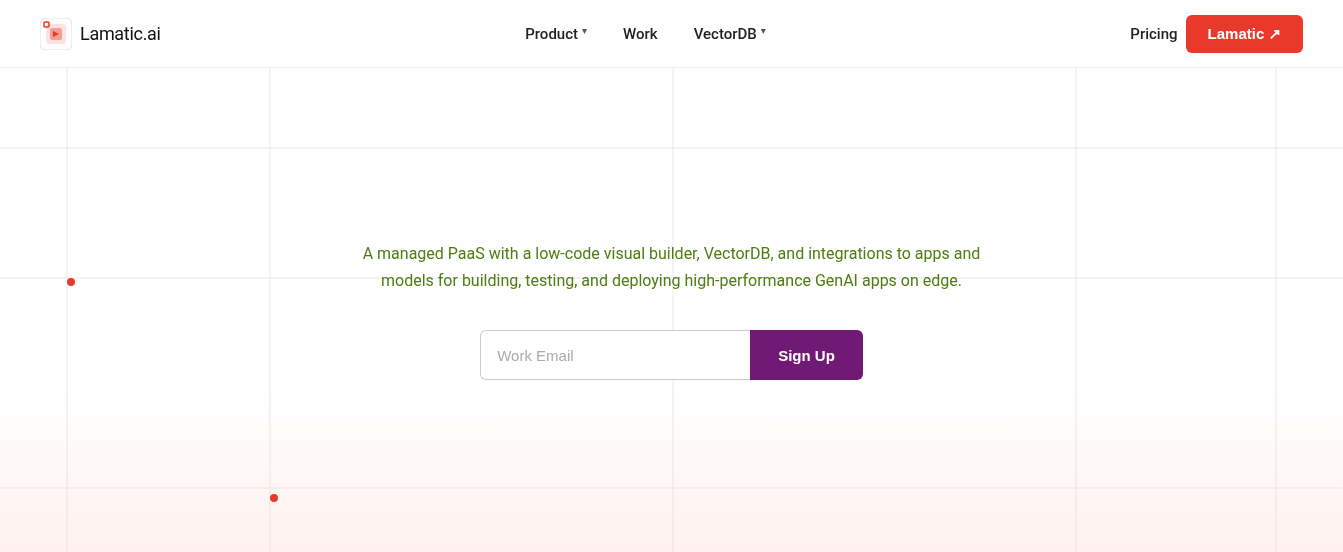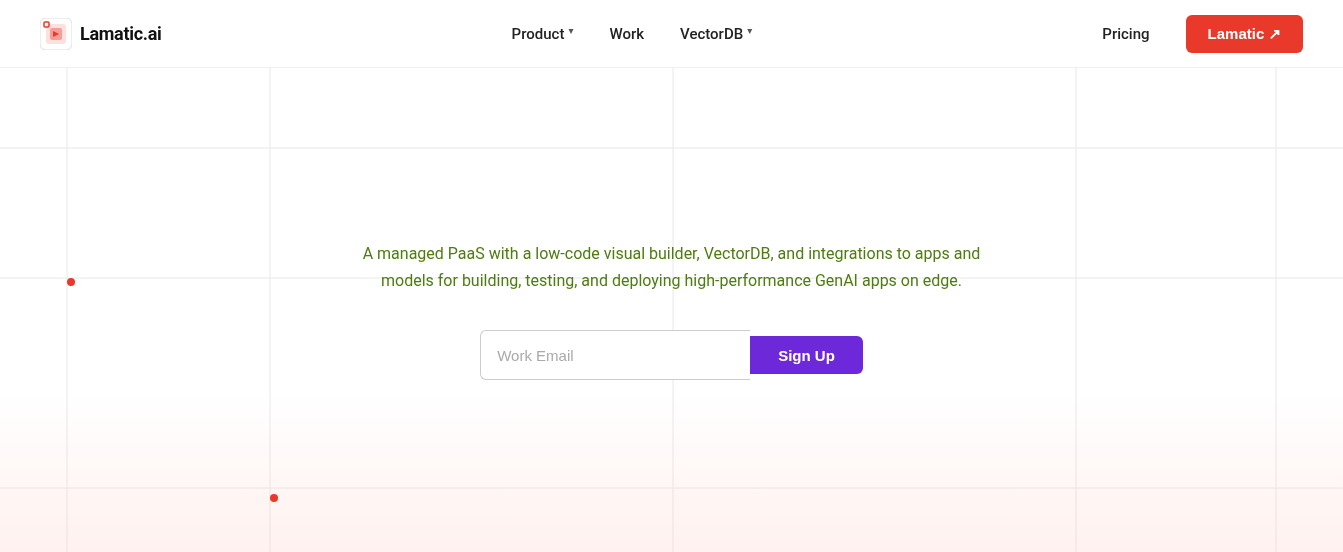--- a/index.html
+++ b/index.html
@@ -35,21 +35,21 @@
       gap: 8px;
     }
 
     .logo-icon {
       width: 32px;
       height: 32px;
     }
 
     .logo-text {
       font-size: 18px;
-      font-weight: 700;
+      font-weight: 400;
       color: #111;
       letter-spacing: -0.3px;
     }
 
     .nav-links {
       display: flex;
       align-items: center;
       gap: 36px;
     }
 
@@ -65,21 +65,21 @@
     }
 
     .chevron-icon {
       font-size: 10px;
       color: #555;
     }
 
     .nav-right {
       display: flex;
       align-items: center;
-      gap: 36px;
+      gap: 8px;
     }
 
     .pricing-link {
       font-size: 15px;
       color: #222;
       font-weight: 500;
       cursor: pointer;
       text-decoration: none;
     }
 
@@ -176,22 +176,22 @@
       color: #333;
       outline: none;
       background: #fff;
     }
 
     .email-input::placeholder {
       color: #aaa;
     }
 
     .signup-btn {
-      height: 38px;
-      background: #6d28d9;
+      height: 50px;
+      background: #701a75;
       color: #fff;
       border: none;
       padding: 4px 28px;
       border-radius: 0 6px 6px 0;
       font-size: 15px;
       font-weight: 700;
       cursor: pointer;
       white-space: nowrap;
     }
 

